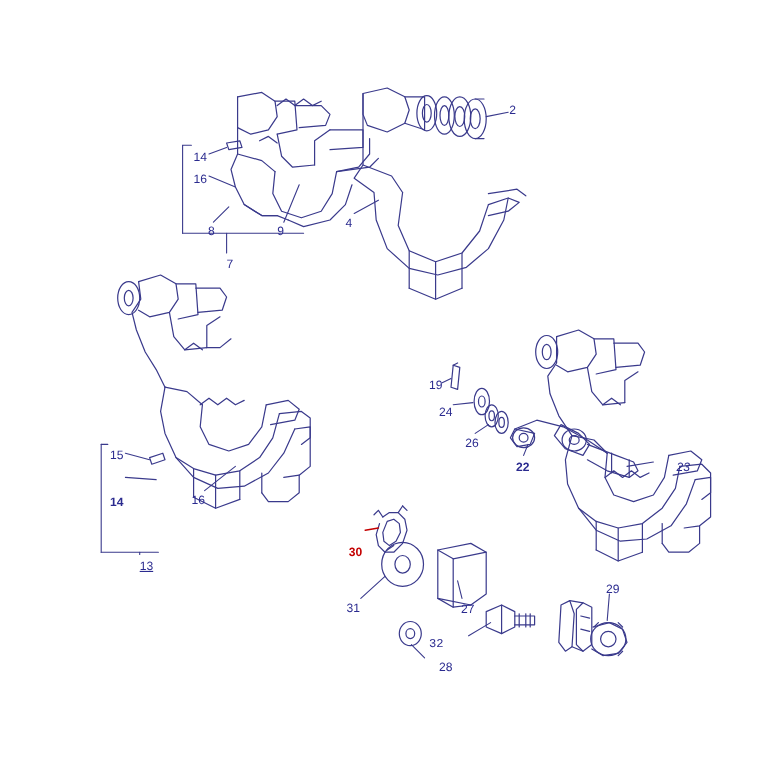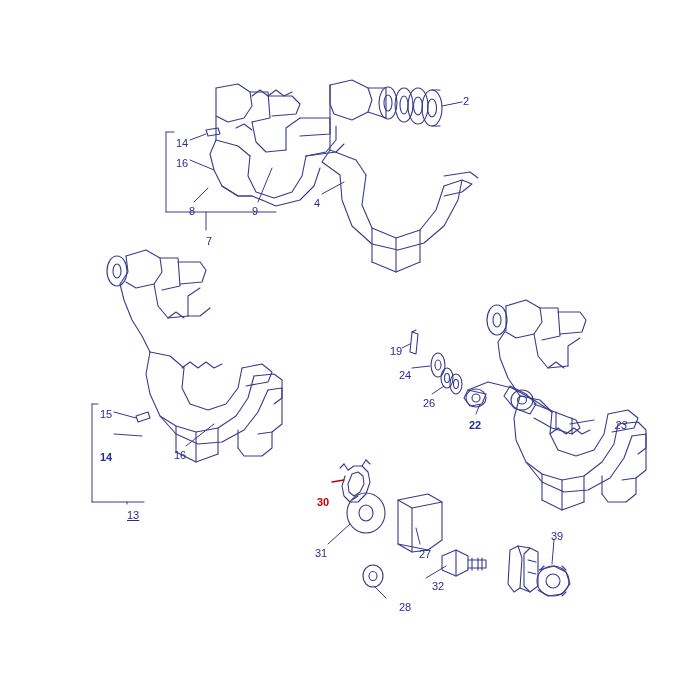--- a/index.html
+++ b/index.html
@@ -282,18 +282,18 @@
       <div class="callout-label" style="left: 423px; top: 398px;">26</div>
       <div class="callout-label" style="left: 469px; top: 420px; font-weight: bold;">22</div>
       <div class="callout-label" style="left: 615px; top: 420px; font-style: italic;">23</div>
       <div class="callout-label" style="left: 100px; top: 409px;">15</div>
       <div class="callout-label" style="left: 100px; top: 452px; font-weight: bold;">14</div>
       <div class="callout-label" style="left: 174px; top: 450px;">16</div>
       <div class="callout-label" style="left: 127px; top: 510px; text-decoration: underline;">13</div>
       <div class="callout-label highlight" style="left: 317px; top: 497px;">30</div>
       <div class="callout-label" style="left: 315px; top: 548px;">31</div>
       <div class="callout-label" style="left: 419px; top: 549px;">27</div>
-      <div class="callout-label" style="left: 432px; top: 581px;">32</div>
+      <div class="callout-label" style="left: 390px; top: 581px; font-family: Liberation Mono, monospace;">32</div>
       <div class="callout-label" style="left: 399px; top: 602px;">28</div>
-      <div class="callout-label" style="left: 551px; top: 531px;">39</div>
+      <div class="callout-label" style="left: 551px; top: 531px;">29</div>
     </div>
 
 </div>
 
 </body></html>

